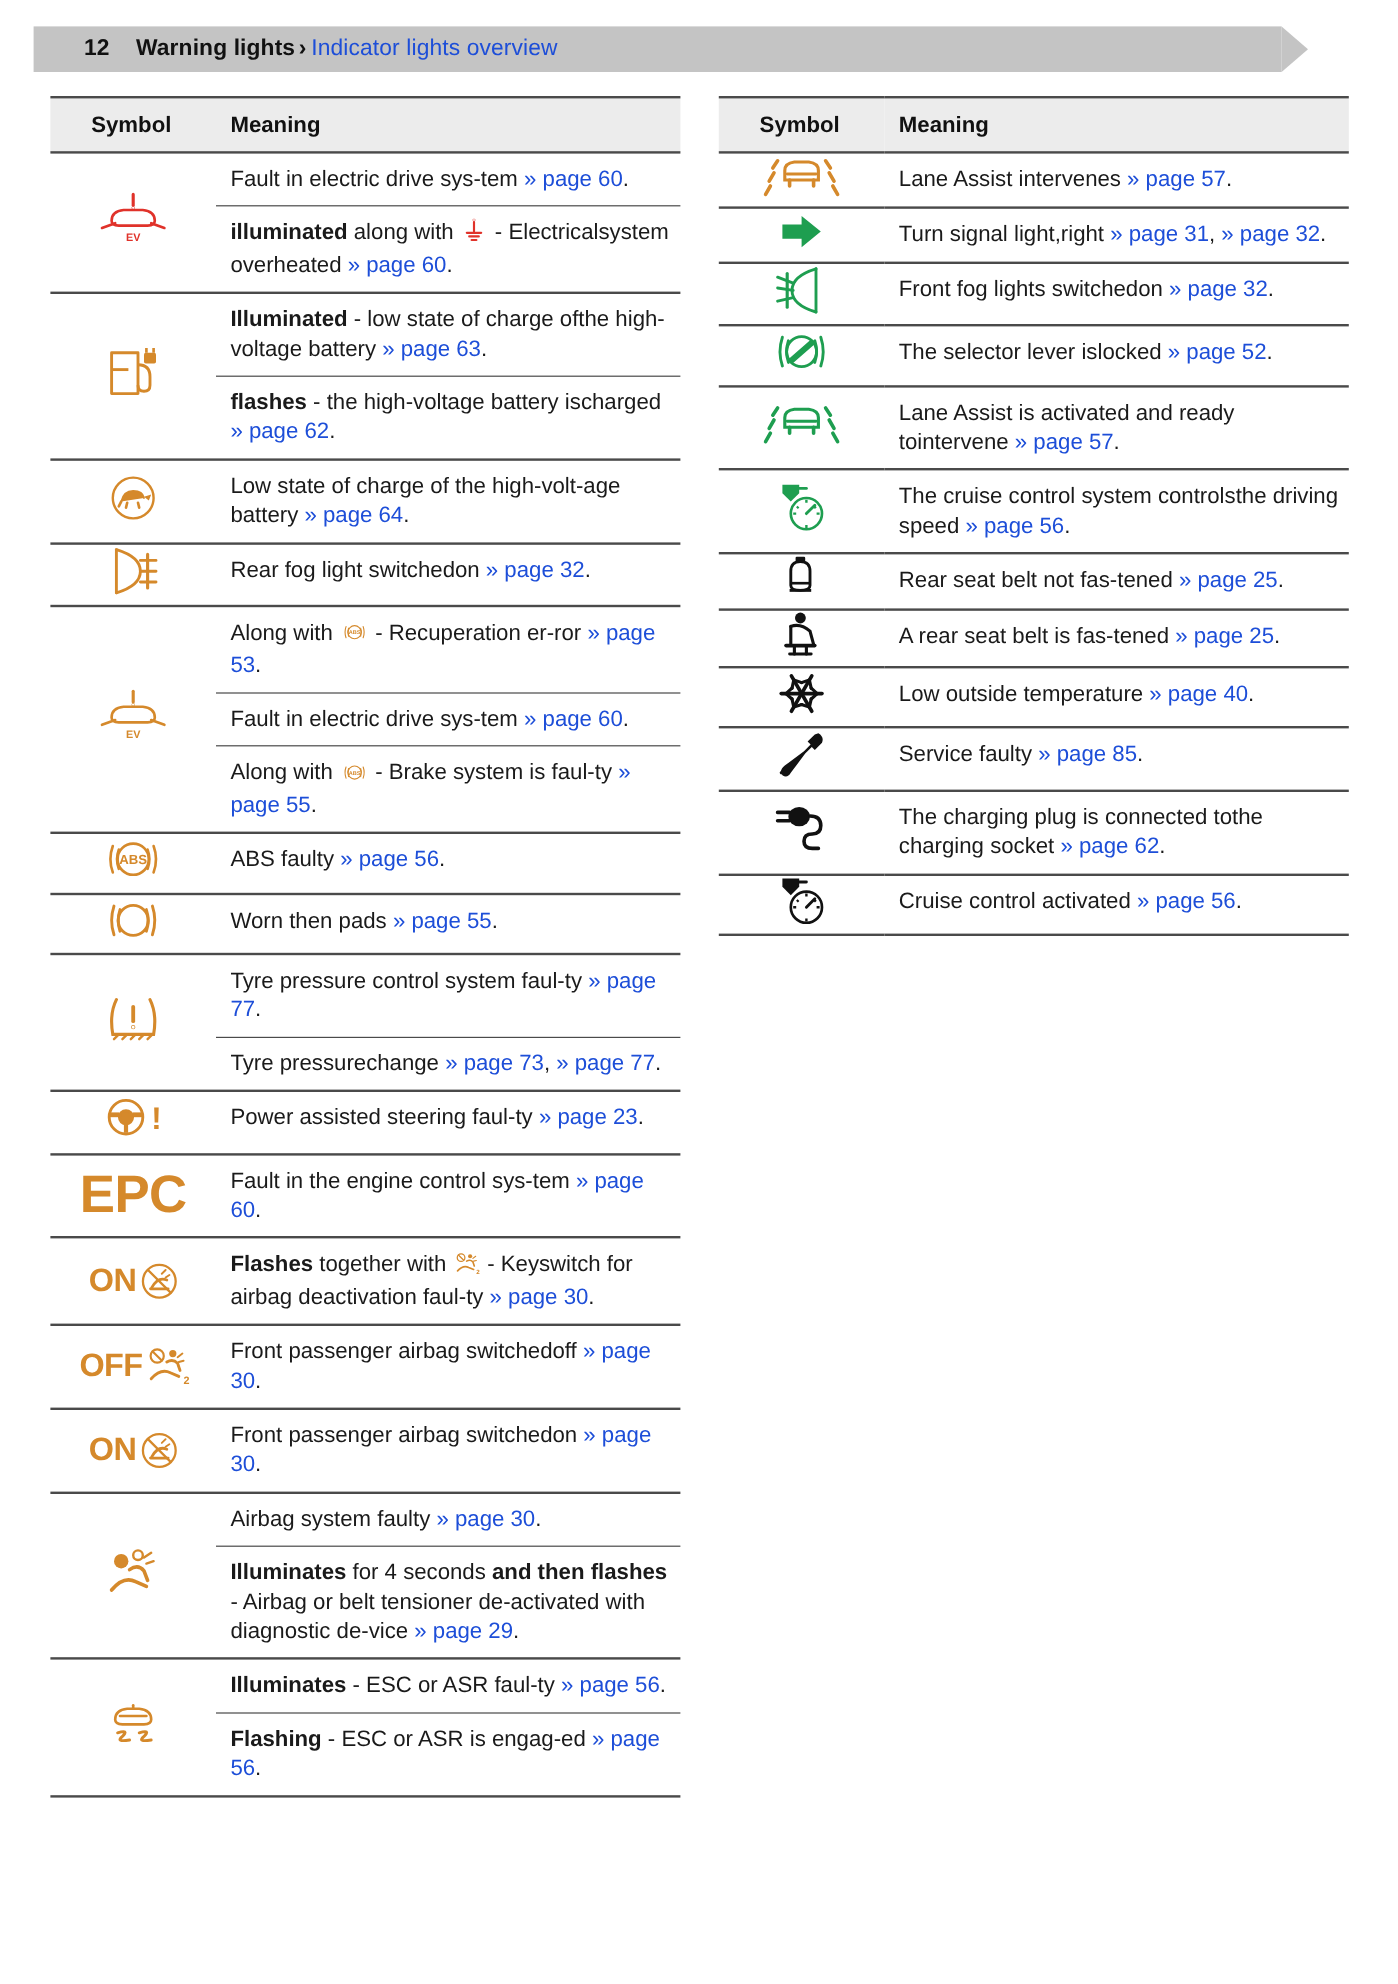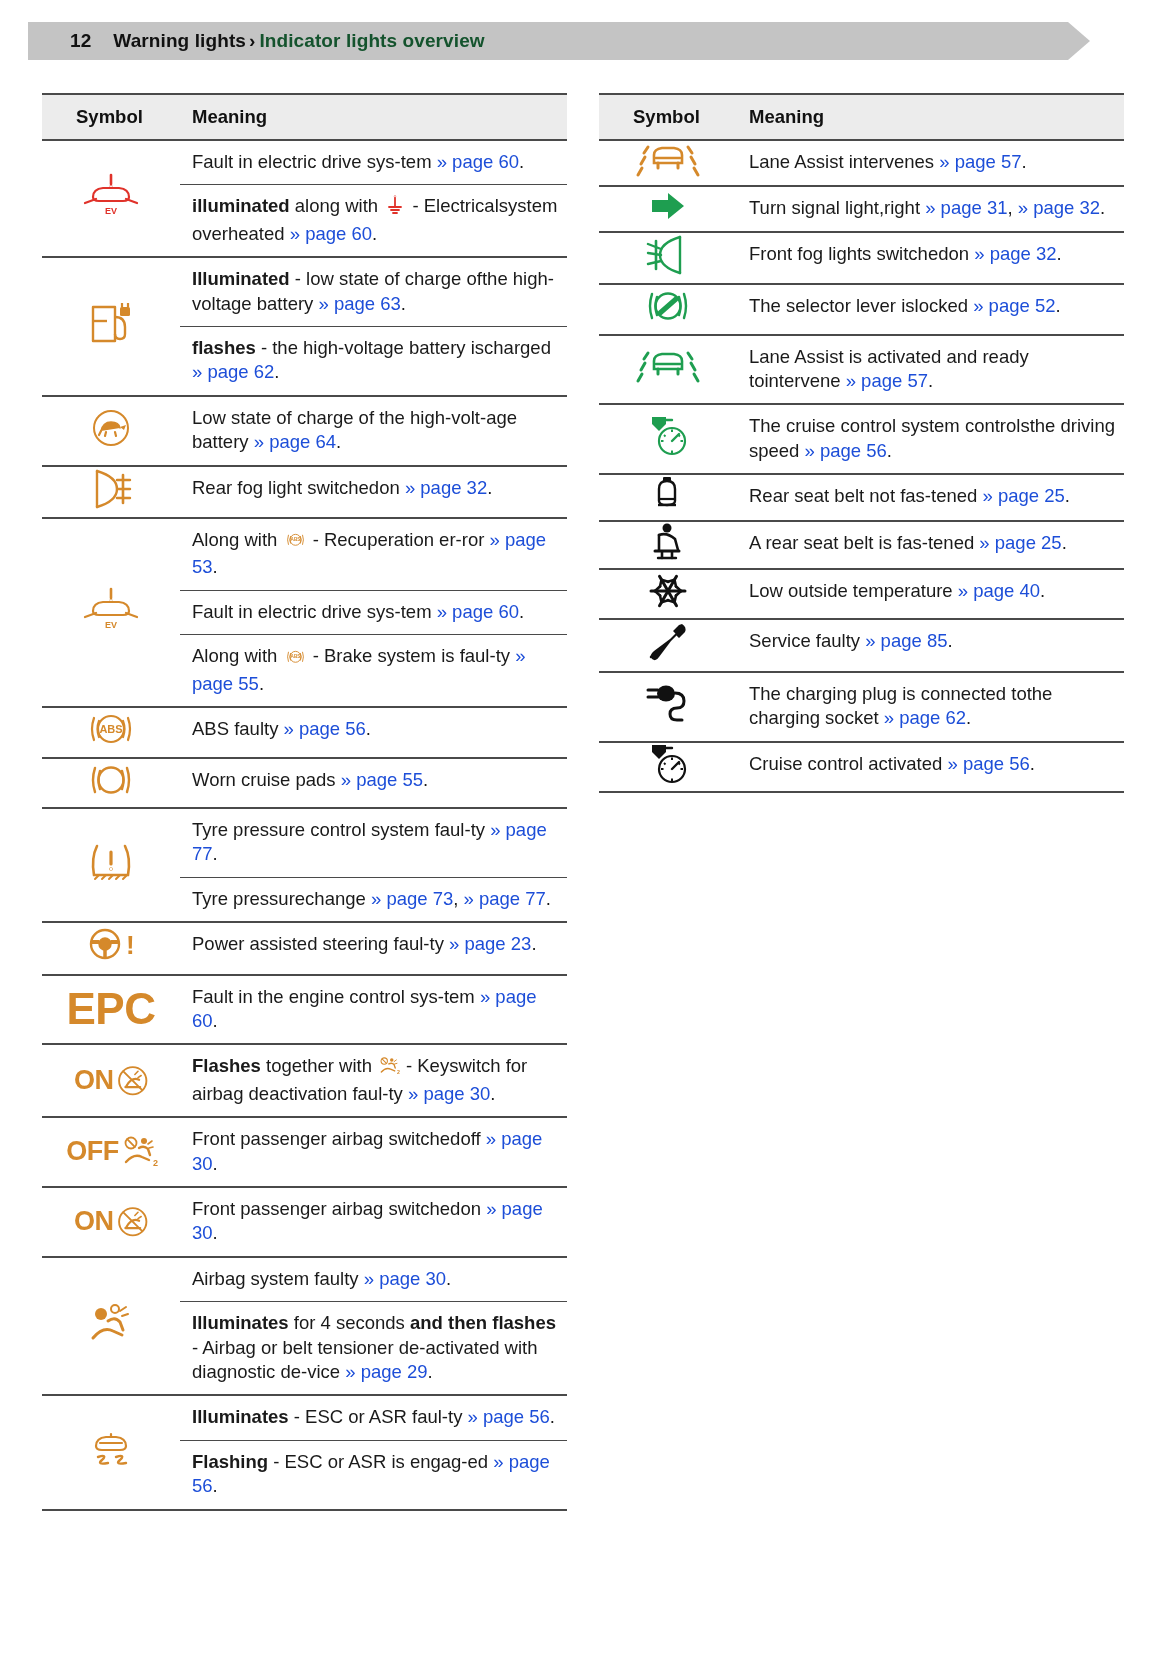--- a/index.html
+++ b/index.html
@@ -34,38 +34,37 @@
     position: absolute;
     left: 1040px; top: 0;
     width: 0; height: 0;
     border-top: 19px solid transparent;
     border-bottom: 19px solid transparent;
     border-left: 22px solid #c4c4c4;
   }
   .hdr-num { margin-right: 22px; color: #111; }
   .hdr-sec { color: #111; }
   .hdr-chev { color: #111; margin: 0 4px 0 3px; font-weight: bold; }
-  .hdr-sub { color: #14532d; font-weight: bold; }
+  .hdr-sub { color: #1d4ed8; font-weight: normal; }
 
   
   .columns {
     position: absolute;
     left: 0; top: 80px;
     width: 1165px;
     display: flex;
   }
   .col { width: 525px; }
   .col-left  { margin-left: 42px; }
   .col-right { margin-left: 32px; }
 
   table.sym-table {
     width: 100%;
     border-collapse: collapse;
     table-layout: fixed;
-    margin-top: 13px;
   }
   .sym-table col.c-sym  { width: 138px; }
   .sym-table col.c-mean { width: 387px; }
 
   .sym-table thead th {
     background: #ececec;
     font-size: 18.5px;
     font-weight: bold;
     text-align: left;
     padding: 11px 0 11px 0;
@@ -286,21 +285,21 @@
                   <svg width="48" height="42" viewBox="0 0 48 42">
                     <g fill="none" stroke="#d5892b" stroke-width="2.4" stroke-linecap="round">
                       <circle cx="24" cy="21" r="12.5"></circle>
                       <path d="M8 9 Q4 21 8 33"></path>
                       <path d="M13 12 Q10 21 13 30"></path>
                       <path d="M40 9 Q44 21 40 33"></path>
                       <path d="M35 12 Q38 21 35 30"></path>
                     </g>
                   </svg>
                 </span></span></td>
-            <td class="cell-mean"><span>Worn cruise pads </span><span class="lnk">» page 55</span><span>.</span></td>
+            <td class="cell-mean"><span>Worn then pads </span><span class="lnk">» page 55</span><span>.</span></td>
           </tr>
           <tr>
             <td class="cell-sym sym-bordered" rowspan="2"><span><span class="ico">
                   <svg width="48" height="44" viewBox="0 0 48 44">
                     <g fill="none" stroke="#d5892b" stroke-width="2.6" stroke-linecap="round">
                       <path d="M10 6 Q4 18 7 35 L41 35 Q44 18 38 6"></path>
                       <path d="M24 12 L24 24" stroke-width="3.2"></path>
                       <circle cx="24" cy="29" r="0.3" stroke-width="3"></circle>
                       <path d="M8 39 L12 35 M15 39 L19 35 M22 39 L26 35 M29 39 L33 35 M36 39 L40 35" stroke-width="2"></path>
                     </g>

